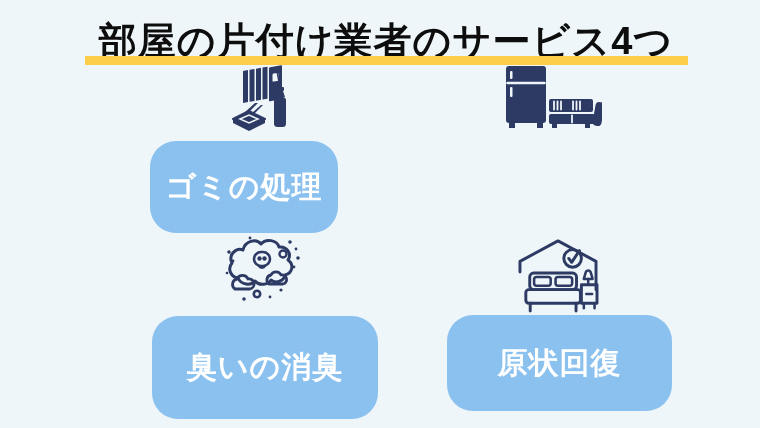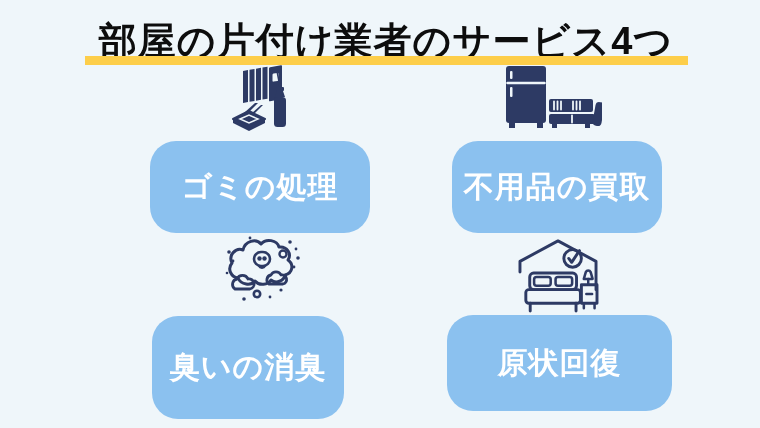--- a/index.html
+++ b/index.html
@@ -24,23 +24,23 @@
   }
   .title-underline{
     position:absolute;left:85px;top:56px;width:603px;height:9px;
     background:var(--yellow);
   }
   .service-box{
     position:absolute;display:flex;align-items:center;justify-content:center;
     background:var(--box-blue);border-radius:26px;
     color:var(--box-text);font-size:30px;font-weight:800;letter-spacing:1px;
   }
-  .box-1{left:150px;top:141px;width:220px;height:92px;}
+  .box-1{left:150px;top:141px;width:188px;height:92px;}
   .box-2{left:452px;top:141px;width:210px;height:92px;}
-  .box-3{left:152px;top:316px;width:192px;height:103px;}
+  .box-3{left:152px;top:316px;width:226px;height:103px;}
   .box-4{left:447px;top:315px;width:225px;height:96px;}
   .icon{position:absolute;color:var(--navy);}
   .icon-1{left:231px;top:63px;width:64px;height:68px;}
   .icon-2{left:506px;top:66px;width:96px;height:62px;}
   .icon-3{left:224px;top:236px;width:76px;height:72px;}
   .icon-4{left:517px;top:236px;width:82px;height:78px;}
   .navy-fill{fill:var(--navy);}
   .bg-fill{fill:var(--bg);}
   .navy-stroke{stroke:var(--navy);fill:none;stroke-linecap:round;stroke-linejoin:round;}
   .bg-stroke{stroke:var(--bg);fill:none;stroke-linecap:round;}
@@ -92,23 +92,20 @@
       <line x1="70.5" y1="35.5" x2="70.5" y2="43.5"></line>
       <line x1="74" y1="35.5" x2="74" y2="43.5"></line>
       <line x1="66" y1="49.5" x2="66" y2="56.5"></line>
     </g>
     <rect class="navy-fill" x="88" y="36" width="9" height="24" rx="4" transform="rotate(10 92 48)"></rect>
   </svg>
 
   <div class="service-box box-1">
     <span>ゴミの処理</span>
   </div>
-  <div class="service-box box-2">
-    <span>不用品の買取</span>
-  </div>
 
   <svg class="icon icon-3" viewBox="0 0 76 72" aria-hidden="true">
     <path class="navy-stroke" stroke-width="3" d="M14,42 C7,41 3,33 8,27 C4,19 12,11 19,14 C21,5 32,2 37,8 C42,2 53,4 55,11 C63,10 68,18 64,24 C70,28 69,37 61,39 C60,45 52,48 47,44 C44,49 35,50 31,45 C27,50 17,49 14,42 Z"></path>
     <rect class="navy-stroke" stroke-width="2.6" x="30" y="16" width="16" height="14" rx="7"></rect>
     <circle class="navy-fill" cx="35.5" cy="22.5" r="2.2"></circle>
     <circle class="navy-fill" cx="40.5" cy="22.5" r="2.2"></circle>
     <path class="navy-stroke" stroke-width="2.2" d="M35,30 c1,2.4 5,2.4 6,0"></path>
     <circle class="navy-stroke" stroke-width="2.4" cx="59" cy="18" r="3.5"></circle>
     <path class="navy-stroke" stroke-width="2.8" d="M11,53 a5.5,5.5 0 0 1 2,-10 a6,6 0 0 1 11,0 a5,5 0 0 1 2,10 Z"></path>
     <path class="navy-stroke" stroke-width="2.8" d="M45,48 a5,5 0 0 1 2,-9 a5.5,5.5 0 0 1 10,0 a4.5,4.5 0 0 1 2,9 Z"></path>

